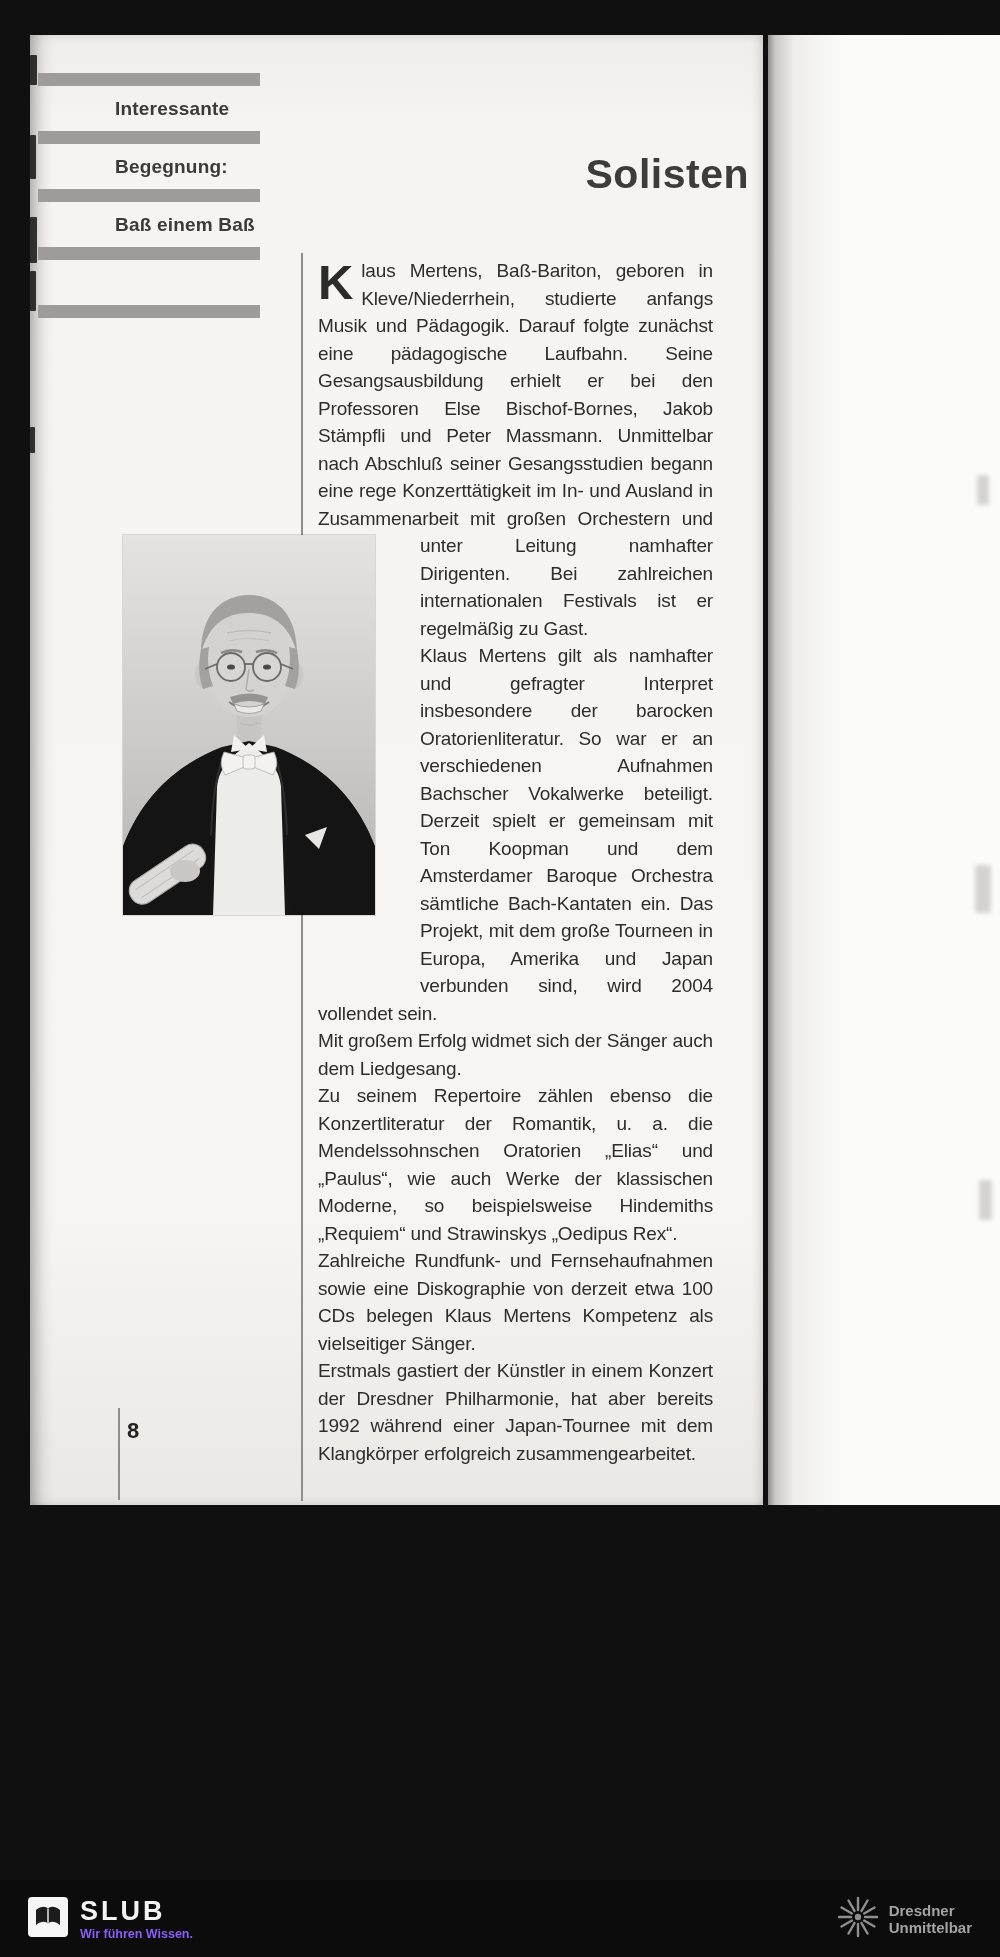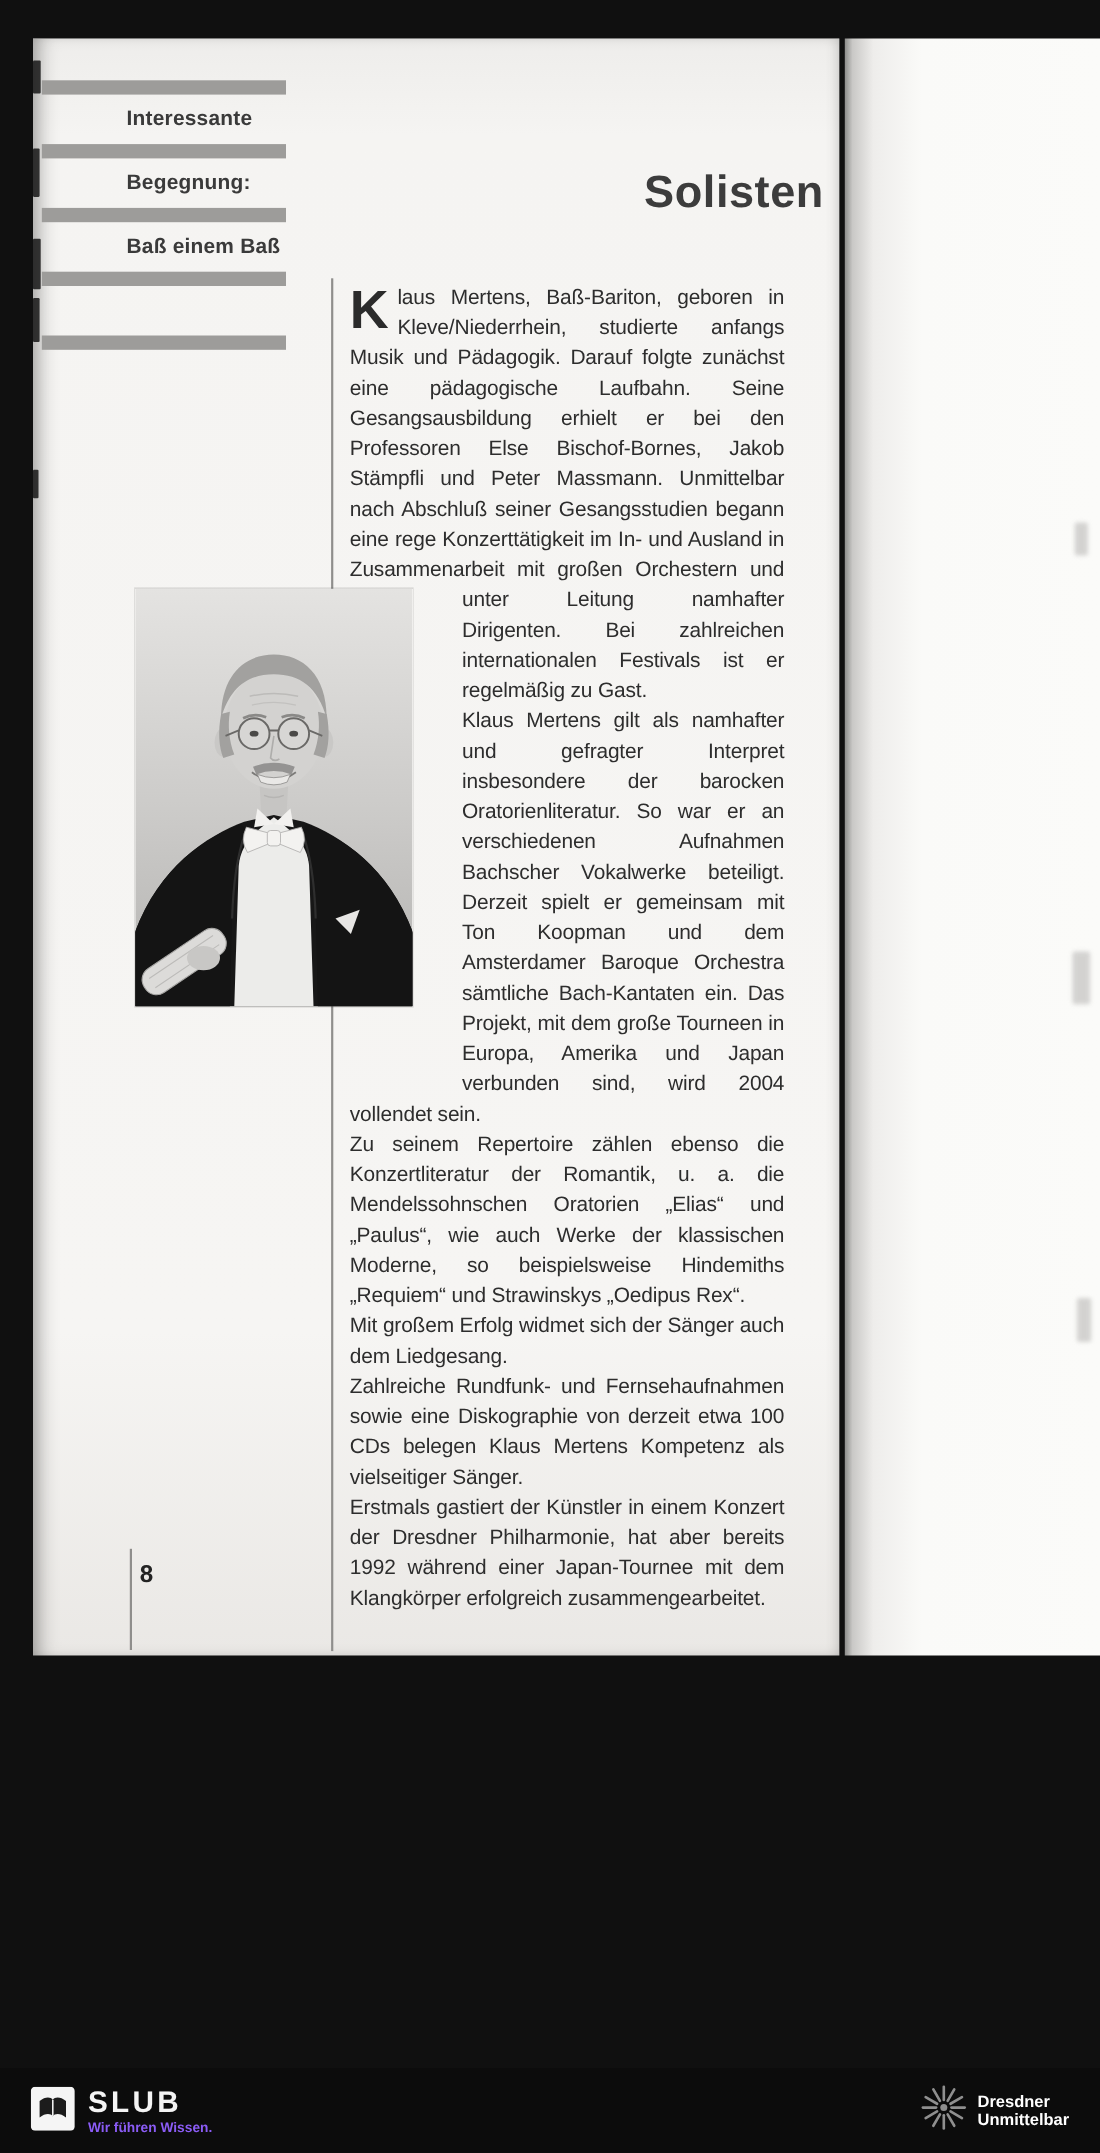--- a/index.html
+++ b/index.html
@@ -72,21 +72,21 @@
   .footer{
     position:absolute;left:0;bottom:0;width:1000px;height:77px;background:#0c0c0c;
     display:flex;align-items:center;justify-content:space-between;
     padding:0 28px;box-sizing:border-box;
   }
   .f-left{display:flex;align-items:flex-start;gap:12px;}
   .slub-box{width:40px;height:40px;}
   .slub-text .name{font-size:27px;font-weight:700;letter-spacing:3px;color:#f4f4f4;line-height:28px;}
   .slub-text .tagline{font-size:12.5px;font-weight:700;color:#8b5cf6;margin-top:2px;}
   .f-right{display:flex;align-items:center;gap:10px;}
-  .phil-text{font-size:15px;font-weight:700;color:#ffffff;line-height:17px;}
+  .phil-text{font-size:15px;font-weight:700;color:#a3a3a3;line-height:17px;}
 </style>
 </head>
 <body>
 
 <div class="scan">
 
   <div class="page-main">
 
     <div>
       <span class="binding-mark bm1"></span>
@@ -189,22 +189,22 @@
             <g transform="rotate(-34 45 340)">
               <rect x="2" y="326" width="86" height="26" rx="12" fill="#dcdbd9" stroke="#a8a7a5" stroke-width="1"></rect>
               <path d="M10,334 L80,334 M10,344 L80,344" stroke="#bcbbb9" stroke-width="1"></path>
             </g>
             <ellipse cx="62" cy="336" rx="15" ry="11" fill="#c8c7c5"></ellipse>
           </svg>
         </span>
         <span>Leitung namhafter Dirigenten. Bei zahlreichen internationalen Festivals ist er regelmäßig zu Gast.</span>
       </p>
       <p>Klaus Mertens gilt als namhafter und gefragter Interpret insbesondere der barocken Oratorienliteratur. So war er an verschiedenen Aufnahmen Bachscher Vokalwerke beteiligt. Derzeit spielt er gemeinsam mit Ton Koopman und dem Amsterdamer Baroque Orchestra sämtliche Bach-Kantaten ein. Das Projekt, mit dem große Tourneen in Europa, Amerika und Japan verbunden sind, wird 2004 vollendet sein.</p>
+      <p>Mit großem Erfolg widmet sich der Sänger auch dem Liedgesang.</p>
       <p>Zu seinem Repertoire zählen ebenso die Konzertliteratur der Romantik, u. a. die Mendelssohnschen Oratorien „Elias“ und „Paulus“, wie auch Werke der klassischen Moderne, so beispielsweise Hindemiths „Requiem“ und Strawinskys „Oedipus Rex“.</p>
-      <p>Mit großem Erfolg widmet sich der Sänger auch dem Liedgesang.</p>
       <p>Zahlreiche Rundfunk- und Fernsehaufnahmen sowie eine Diskographie von derzeit etwa 100 CDs belegen Klaus Mertens Kompetenz als vielseitiger Sänger.</p>
       <p>Erstmals gastiert der Künstler in einem Konzert der Dresdner Philharmonie, hat aber bereits 1992 während einer Japan-Tournee mit dem Klangkörper erfolgreich zusammengearbeitet.</p>
     </div>
 
     <div class="pagenum-rule"></div>
     <div class="pagenum">8</div>
   </div>
 
   <div class="page-right">
     <span class="ghost g1"></span>

